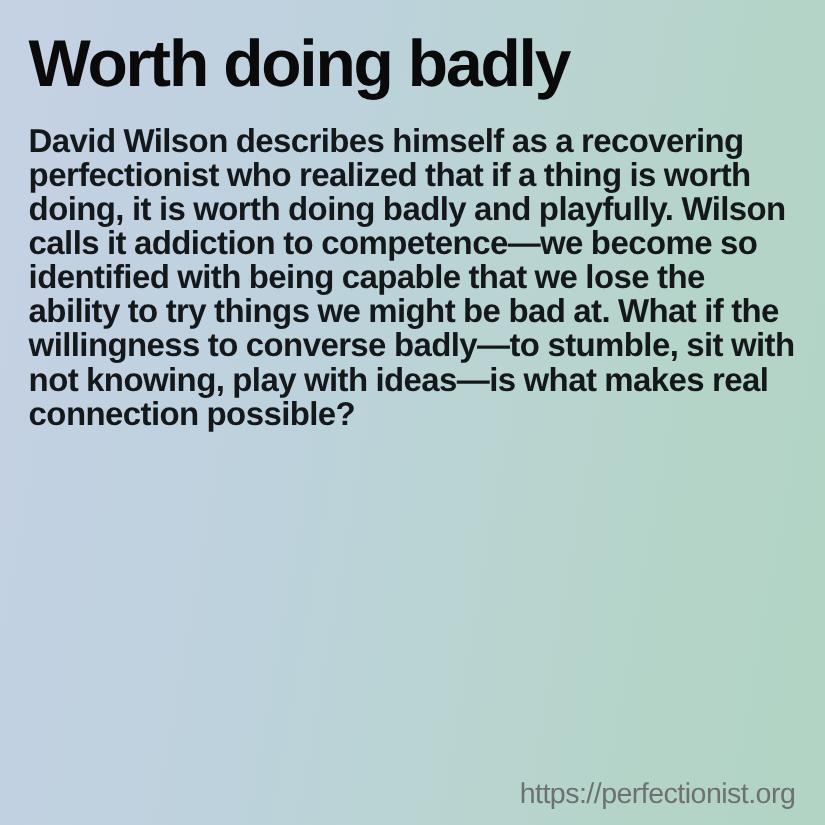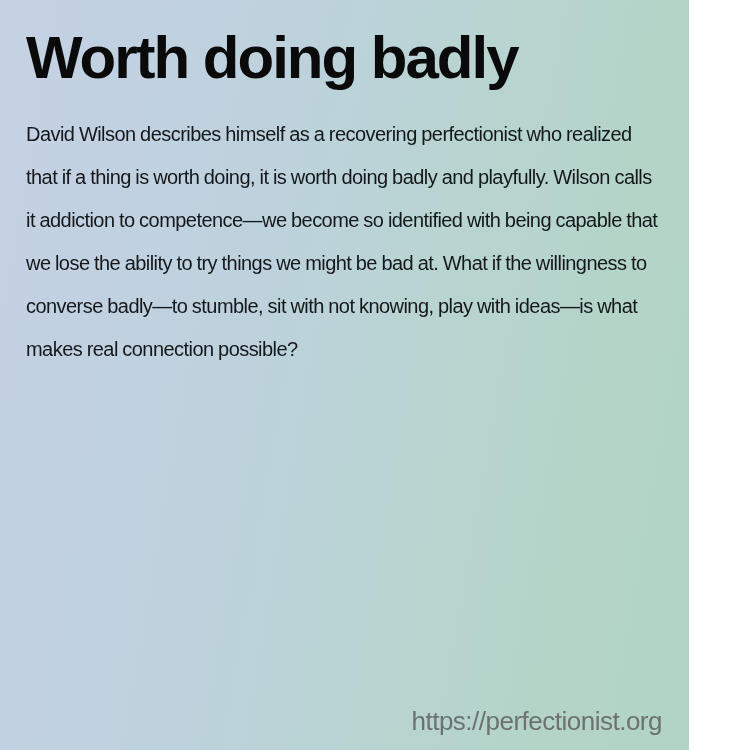--- a/index.html
+++ b/index.html
@@ -9,21 +9,21 @@
   body {
     width: 750px;
     height: 750px;
     overflow: hidden;
     font-family: "Liberation Sans", sans-serif;
   }
 
   .card {
     position: relative;
     box-sizing: border-box;
-    width: 689px;
+    width: 750px;
     height: 750px;
     background: linear-gradient(100deg, #c5d2e4 0%, #c2d1e2 14%, #bdd2dc 38%, #b9d4d2 58%, #b4d4c8 80%, #b1d4c4 100%);
     overflow: hidden;
   }
 
   .content {
     position: absolute;
     left: 26px;
     top: 26px;
     right: 26px;
@@ -37,23 +37,23 @@
     font-weight: 700;
     letter-spacing: -2.0px;
     color: #0a0a0a;
     white-space: nowrap;
   }
 
   .quote-body {
     margin: 0;
     padding-top: 22px;
     font-family: "Liberation Sans", sans-serif;
-    font-size: 20px;
-    line-height: 43px;
-    font-weight: 400;
+    font-size: 30px;
+    line-height: 31px;
+    font-weight: 700;
     letter-spacing: -0.55px;
     color: #15181b;
     max-width: 700px;
     word-spacing: -0.5px;
   }
 
   .footer-url {
     position: absolute;
     right: 27px;
     bottom: 13px;

